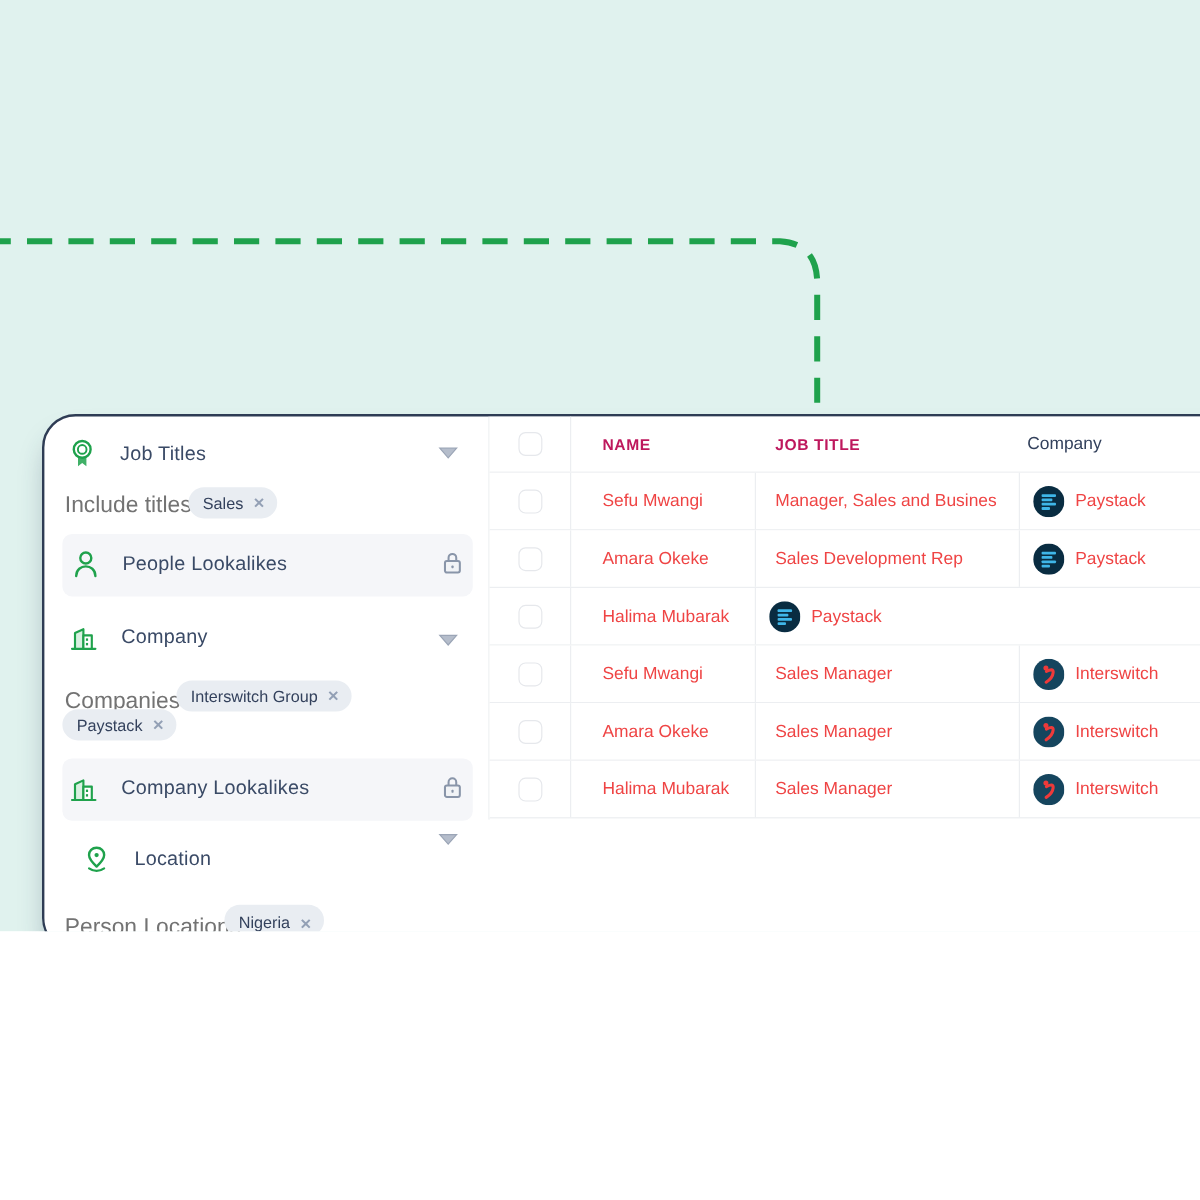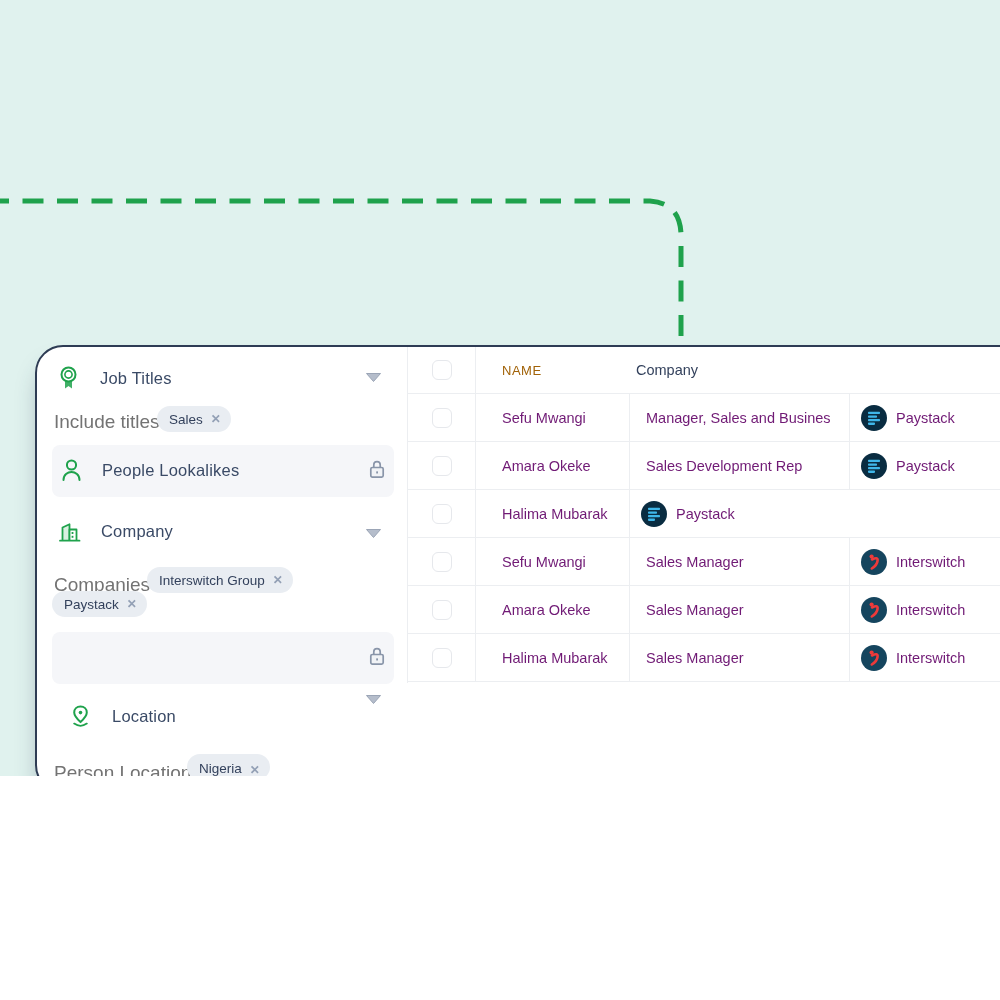--- a/index.html
+++ b/index.html
@@ -41,23 +41,23 @@
   .trow { display:flex; width:100%; border-bottom:1px solid #eceef1; background:#fff; }
   .thead { height:47px; }
   .tbody-row { height:48px; cursor:pointer; }
   .col { display:flex; align-items:center; }
   .col-check { width:68px; justify-content:center; border-right:1px solid #eceef1; }
   .col-name { width:154px; padding-left:26px; }
   .col-job { width:220px; padding-left:16px; }
   .col-company { flex:1; padding-left:11px; }
   .thead .col-name, .thead .col-job { border-right:none; }
   .tbody-row .col-name, .tbody-row .col-job { border-right:1px solid #eceef1; }
-  .th-caps { font-size:13px; font-weight:400; letter-spacing:.5px; color:#a16207; }
+  .th-caps { font-size:13px; font-weight:700; letter-spacing:.5px; color:#be185d; }
   .th-normal { font-size:14.5px; font-weight:500; color:#33415c; padding-left:6px; }
-  .cell-text { font-size:14.5px; color:#701a75; white-space:nowrap; overflow:hidden; }
+  .cell-text { font-size:14.5px; color:#ef4444; white-space:nowrap; overflow:hidden; }
 
   .checkbox {
     width:20px; height:20px; border:1.5px solid #e6e8ec; border-radius:6px;
     background:#fff; cursor:pointer;
   }
 
   .logo { width:26px; height:26px; flex:0 0 26px; }
   .company-label { margin-left:9px; }
 </style>
 </head>
@@ -123,20 +123,30 @@
       <div class="tag" style="left:110px; top:220px;text-align:right;">
         <span>Interswitch Group</span>
         <span class="x">✕</span>
       </div>
       <div class="tag" style="left:15px; top:244px;">
         <span>Paystack</span>
         <span class="x">✕</span>
       </div>
 
       <div class="band" style="top:285px;"></div>
+      <div class="sec-head" style="left:21px; top:298px;">
+        <svg width="23" height="25" viewBox="0 0 23 25">
+          <path d="M4.5 21.5 V8.5 l7 -3.2 V21.5" fill="#d9f0e1" stroke="#1fa24c" stroke-width="1.8" stroke-linejoin="round"></path>
+          <path d="M11.5 21.5 V10.5 h7 V21.5" fill="#ffffff" stroke="#1fa24c" stroke-width="1.8" stroke-linejoin="round"></path>
+          <path d="M2 21.7 h19.5" stroke="#1fa24c" stroke-width="1.8" stroke-linecap="round"></path>
+          <rect x="13.6" y="13" width="1.8" height="2" fill="#1fa24c"></rect>
+          <rect x="13.6" y="16.8" width="1.8" height="2" fill="#1fa24c"></rect>
+        </svg>
+        <span class="sec-label">Company Lookalikes</span>
+      </div>
       <svg class="lockpos" style="left:331px; top:298px;" width="18" height="22" viewBox="0 0 18 22">
         <path d="M5.8 9.5 V6.8 a3.2 3.2 0 0 1 6.4 0 V9.5" fill="none" stroke="#8995a9" stroke-width="1.7"></path>
         <rect x="2.8" y="9.5" width="12.4" height="9.6" rx="1.6" fill="#f1f3f6" stroke="#8995a9" stroke-width="1.7"></rect>
         <rect x="8.2" y="13.2" width="1.8" height="2.4" rx="0.6" fill="#8995a9"></rect>
       </svg>
 
       <svg class="chev" style="left:328px; top:347px;" viewBox="0 0 17 11">
         <polygon points="1.5,1.5 15.5,1.5 8.5,9.5" fill="#b5bdcb" stroke="#9ba5b6" stroke-width="1"></polygon>
       </svg>
       <div class="sec-head" style="left:32px; top:357px;">
@@ -156,20 +166,21 @@
 
     </div>
 
     <div class="table-area">
 
       <div class="trow thead">
         <div class="col col-check">
           <div class="checkbox"></div>
         </div>
         <div class="col col-name th-caps">NAME</div>
+        <div class="col col-job th-caps">JOB TITLE</div>
         <div class="col col-company th-normal">Company</div>
       </div>
 
       <div class="trow tbody-row">
         <div class="col col-check">
             <div class="checkbox"></div>
           </div>
         <div class="col col-name cell-text">Sefu Mwangi</div>
         <div class="col col-job cell-text">Manager, Sales and Busines</div>
         <div class="col col-company company-cell" data-kind="paystack">

